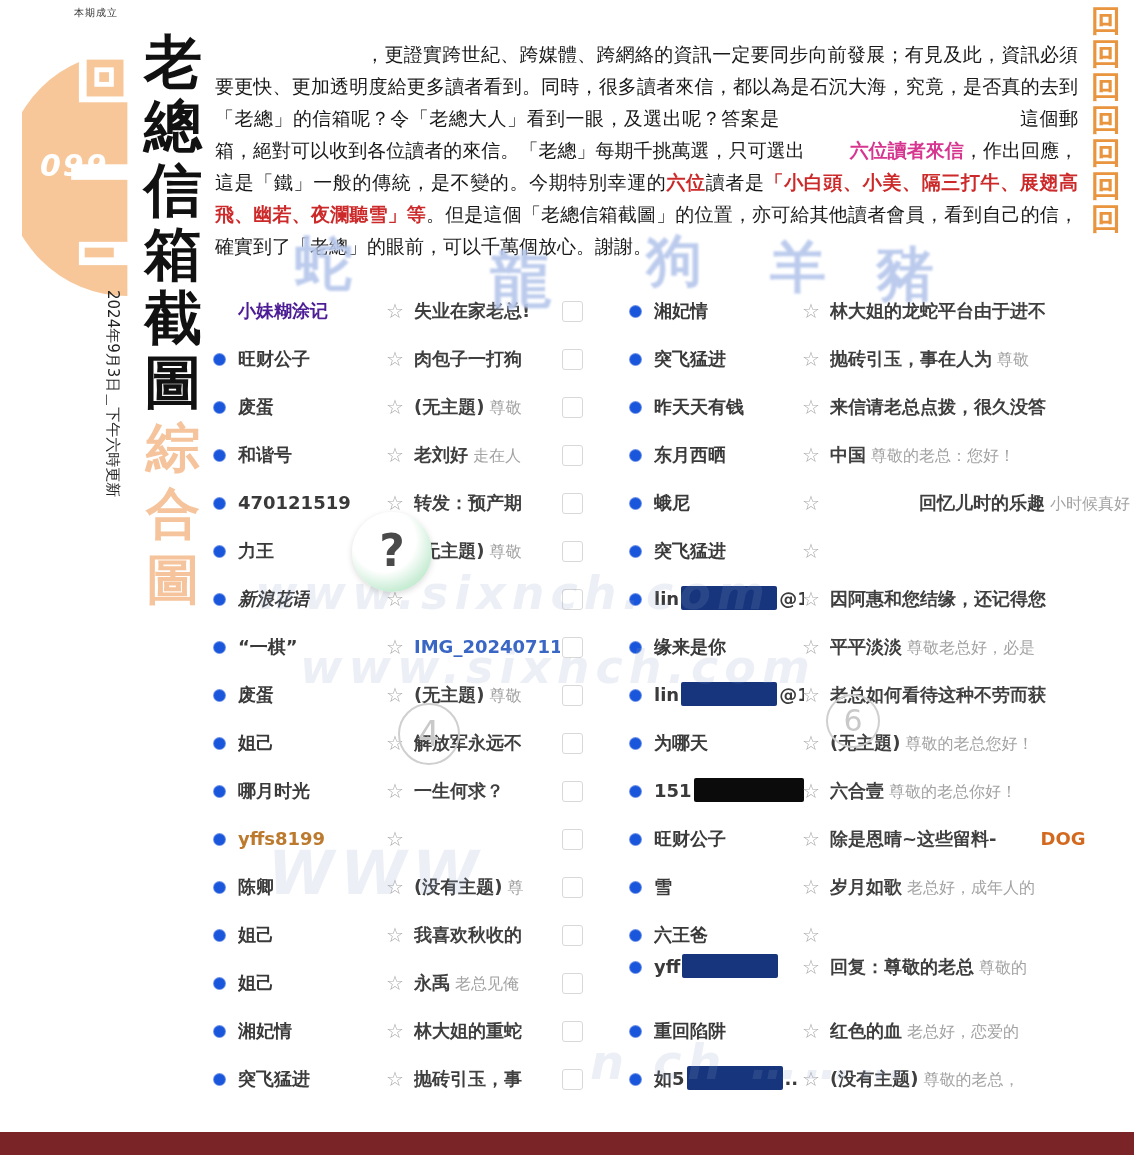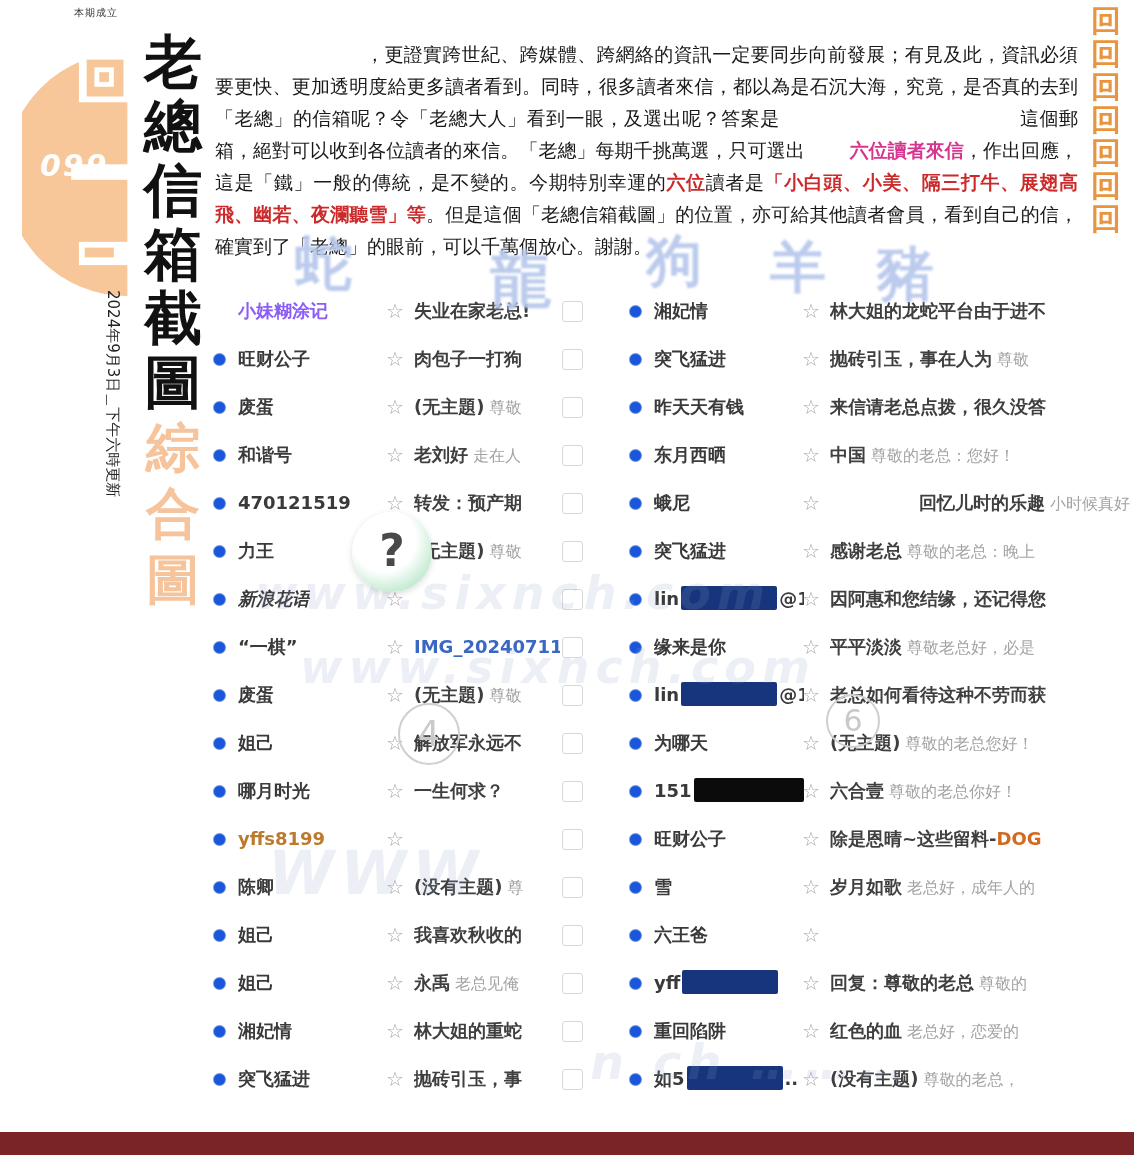--- a/index.html
+++ b/index.html
@@ -40,21 +40,21 @@
   .col-right{width:506px;}
   .cell{position:absolute;top:0;height:48px;line-height:48px;}
   .dot{position:absolute;left:4px;top:19px;width:11px;height:11px;border-radius:50%;
        background:#1a56db;box-shadow:0 0 0 1px #6f93e8;}
   .sender{left:28px;font-weight:bold;font-size:18px;color:#3a3a3a;max-width:150px;overflow:hidden;}
   .star{left:176px;font-size:20px;color:#aaa;cursor:pointer;}
   .subj{left:204px;font-size:18px;overflow:hidden;}
   .col-left .subj{width:146px;}
   .col-right .subj{width:300px;}
   .subj-main{font-weight:bold;color:#3f3f3f;}
-  .accent{font-weight:bold;color:#d2691e;}
+  .accent{font-weight:bold;color:#d2691e;margin-left:44px;}
   .preview{color:#a3a3a3;font-size:16px;}
   .checkbox{position:absolute;left:352px;top:14px;width:19px;height:19px;background:#fff;
             border:1.5px solid #d8d8d8;border-radius:3px;cursor:pointer;}
   .redact{display:inline-block;height:24px;vertical-align:-5px;border-radius:2px;margin:0 2px;}
   .redact.blue{width:96px;background:#16357d;}
   .redact.black{width:110px;background:#0b0b0b;}
 
   
   .overlay-layer{position:absolute;left:0;top:0;width:1134px;height:1155px;pointer-events:none;}
   .zodiac{position:absolute;font-weight:bold;color:#b9c9ec;filter:blur(1.2px);opacity:.95;
@@ -111,21 +111,21 @@
       <span>回</span>
       <span>回</span>
       <span>回</span>
       <span>回</span>
       <span>回</span>
     </div>
 
   <div class="mail-list">
       <div class="mrow col-left" style="left: 0px; top: 0px;">
 
-    <span class="cell sender" style="color: #8b5cf6;">小妹糊涂记</span>
+    <span class="cell sender" style="color: #4c1d95;">小妹糊涂记</span>
     <span class="cell star">☆</span>
     <span class="cell subj"><span class="subj-main">失业在家老总!</span><span class="preview"></span></span>
     <span class="checkbox"></span>
   </div>
       <div class="mrow col-left" style="left: 0px; top: 48px;">
     <span class="dot"></span>
     <span class="cell sender">旺财公子</span>
     <span class="cell star">☆</span>
     <span class="cell subj"><span class="subj-main">肉包子一打狗</span><span class="preview"></span></span>
     <span class="checkbox"></span>
@@ -265,21 +265,20 @@
     <span class="dot"></span>
     <span class="cell sender">蛾尼</span>
     <span class="cell star">☆</span>
     <span class="cell subj"><span class="subj-main">回忆儿时的乐趣</span><span class="preview"> 小时候真好</span></span>
 
   </div>
       <div class="mrow col-right" style="left: 416px; top: 240px;">
     <span class="dot"></span>
     <span class="cell sender">突飞猛进</span>
     <span class="cell star">☆</span>
-    <span class="cell subj"><span class="subj-main">感谢老总</span><span class="preview"> 尊敬的老总：晚上</span></span>
 
   </div>
       <div class="mrow col-right" style="left: 416px; top: 288px;">
     <span class="dot"></span>
     <span class="cell sender">lin<span class="redact blue"></span>@1.</span>
     <span class="cell star">☆</span>
     <span class="cell subj"><span class="subj-main">因阿惠和您结缘，还记得您</span><span class="preview"></span></span>
 
   </div>
       <div class="mrow col-right" style="left: 416px; top: 336px;">
@@ -323,21 +322,21 @@
     <span class="cell star">☆</span>
     <span class="cell subj"><span class="subj-main">岁月如歌</span><span class="preview"> 老总好，成年人的</span></span>
 
   </div>
       <div class="mrow col-right" style="left: 416px; top: 624px;">
     <span class="dot"></span>
     <span class="cell sender">六王爸</span>
     <span class="cell star">☆</span>
 
   </div>
-      <div class="mrow col-right" style="left: 416px; top: 672px; text-decoration: underline;">
+      <div class="mrow col-right" style="left: 416px; top: 656px; text-decoration: underline;">
     <span class="dot"></span>
     <span class="cell sender">yff<span class="redact blue"></span></span>
     <span class="cell star">☆</span>
     <span class="cell subj"><span class="subj-main">回复：尊敬的老总</span><span class="preview"> 尊敬的</span></span>
 
   </div>
       <div class="mrow col-right" style="left: 416px; top: 720px;">
     <span class="dot"></span>
     <span class="cell sender">重回陷阱</span>
     <span class="cell star">☆</span>

